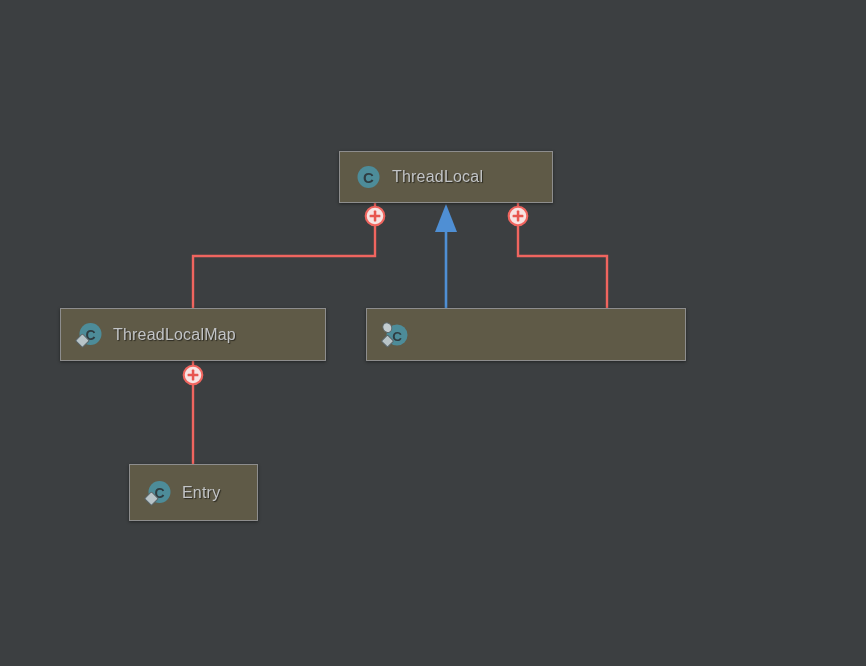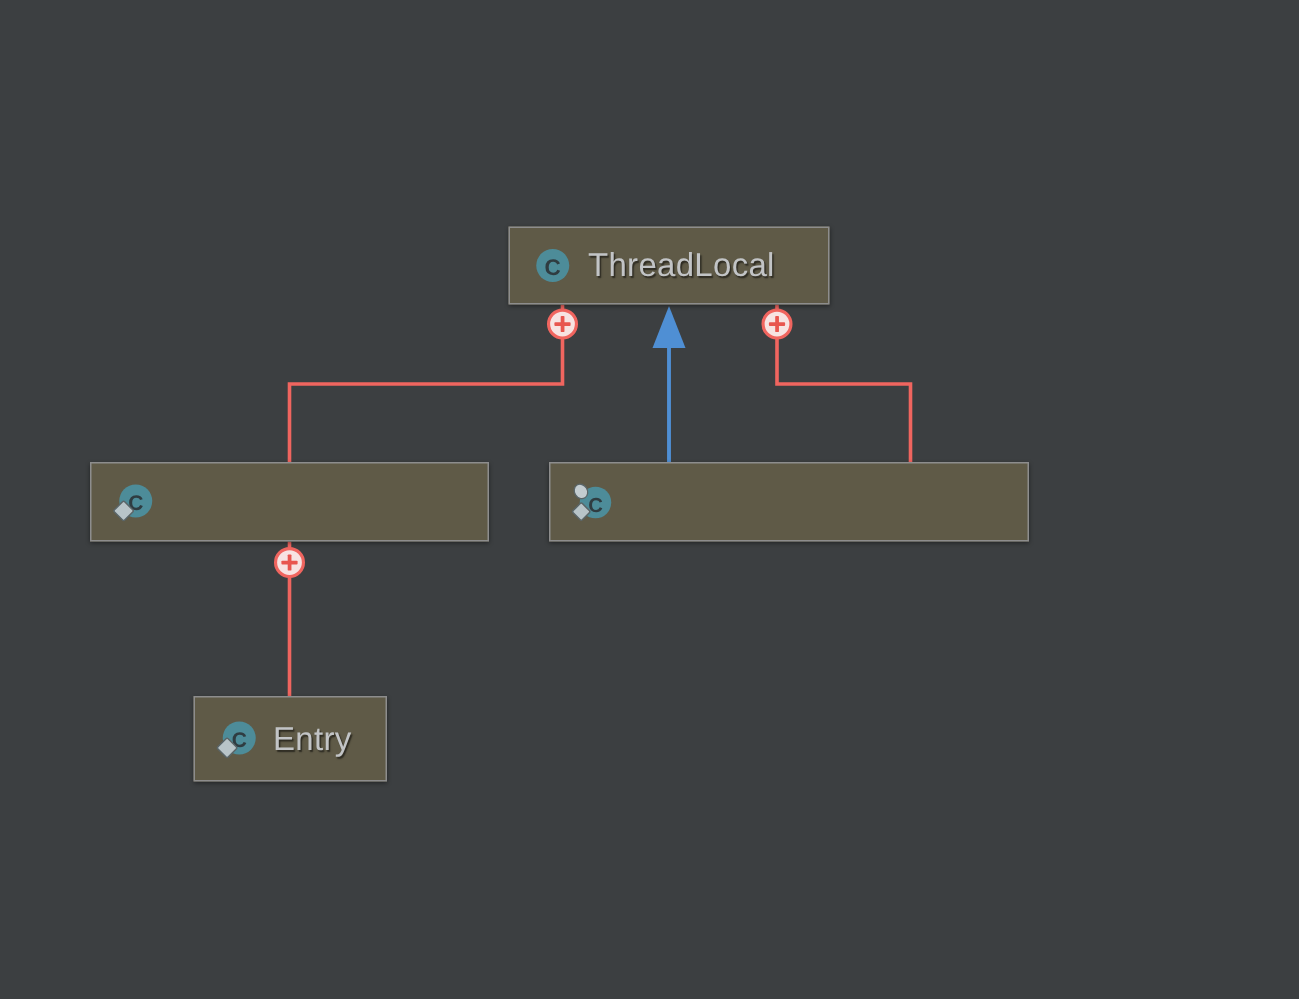--- a/index.html
+++ b/index.html
@@ -38,21 +38,21 @@
   }
   .node-icon {
     position: relative;
     flex: 0 0 auto;
     width: 28px;
     height: 28px;
     margin-left: 14px;
     margin-right: 10px;
   }
   .node-label {
-    font-size: 22px;
+    font-size: 16px;
     color: #c2c4c6;
     letter-spacing: 0.2px;
     white-space: nowrap;
     text-shadow: 1px 1px 1px rgba(0,0,0,0.55);
     padding-right: 14px;
   }
   .node-icon svg { display: block; }
   .plus-badge {
     position: absolute;
     width: 22px;
@@ -109,20 +109,21 @@
   <div class="class-node" style="left:60px; top:308px; width:266px; height:53px;">
     <span class="node-icon">
       <svg width="28" height="28" viewBox="0 0 28 28">
         <circle cx="15.5" cy="13" r="11" fill="#4d8c99"></circle>
         <text x="15.5" y="19" text-anchor="middle" font-family="'Liberation Sans', sans-serif" font-size="14" font-weight="bold" fill="#2f3c41">C</text>
         <g>
           <rect x="2.6" y="14.8" width="9.6" height="9.6" rx="1" transform="rotate(45 7.4 19.6)" fill="#b8c4c8" stroke="#5a6568" stroke-width="1"></rect>
         </g>
       </svg>
     </span>
+    <span class="node-label">ThreadLocalMap</span>
   </div>
 
   <div class="class-node" style="left:366px; top:308px; width:320px; height:53px;">
     <span class="node-icon">
       <svg width="28" height="28" viewBox="0 0 28 28">
         <circle cx="16" cy="14" r="10.5" fill="#4d8c99"></circle>
         <text x="16" y="20" text-anchor="middle" font-family="'Liberation Sans', sans-serif" font-size="13.5" font-weight="bold" fill="#2f3c41">C</text>
         <g>
           <ellipse cx="6.3" cy="6.6" rx="4.3" ry="5" transform="rotate(-32 6.3 6.6)" fill="#c3ccd0" stroke="#5a6568" stroke-width="0.9"></ellipse>
         </g>

